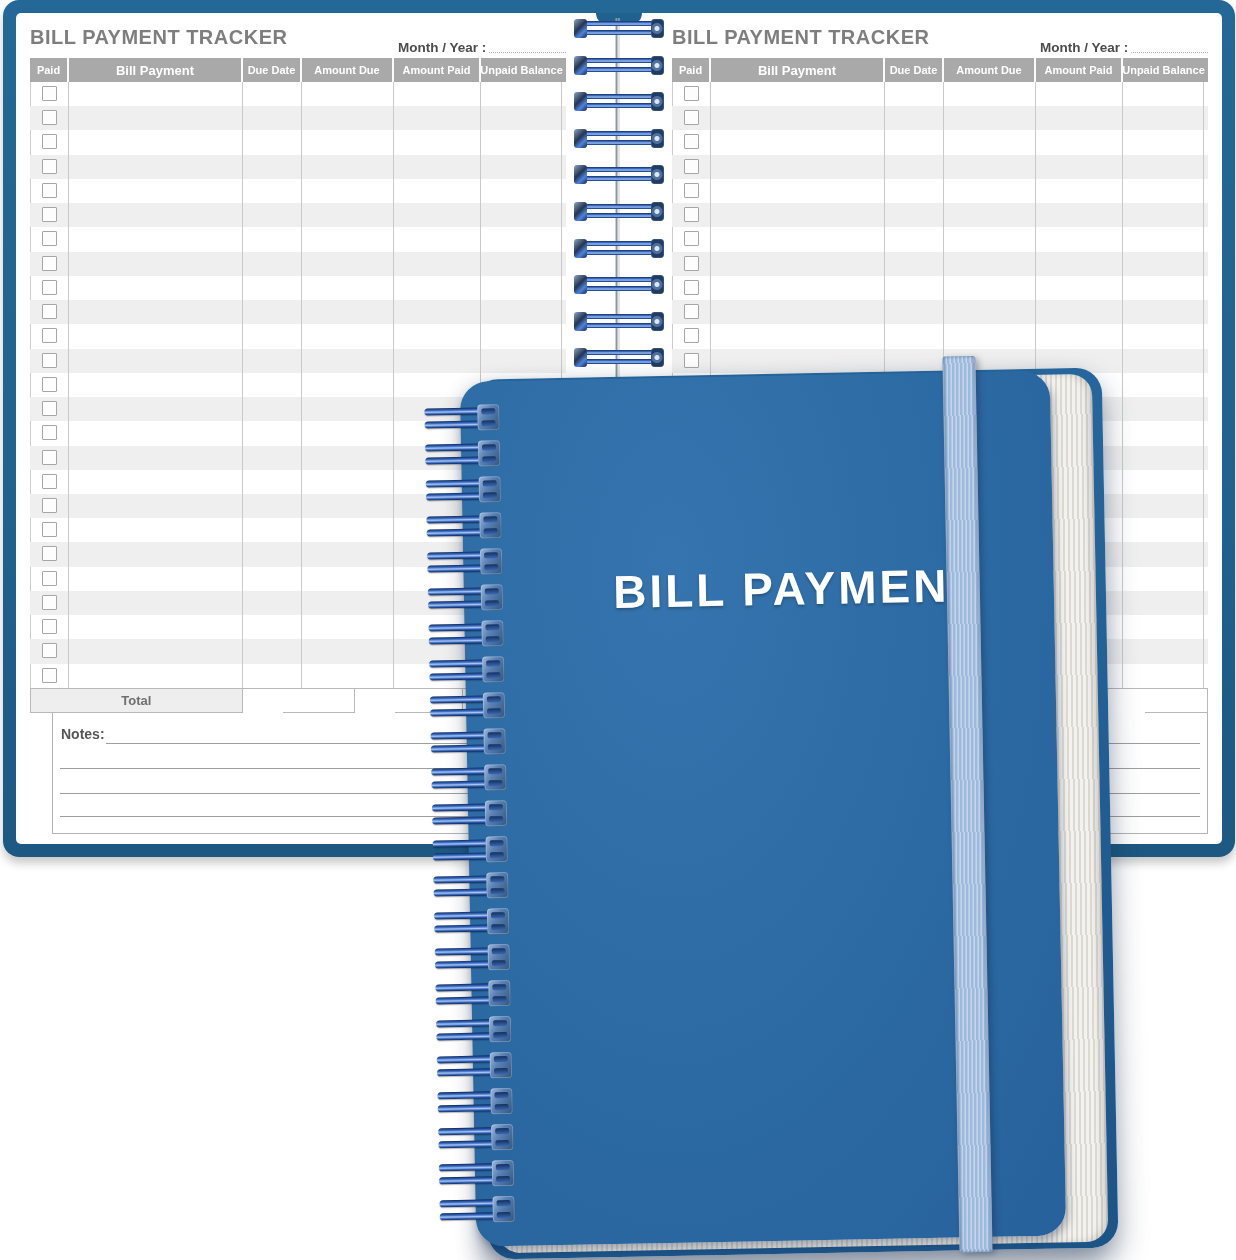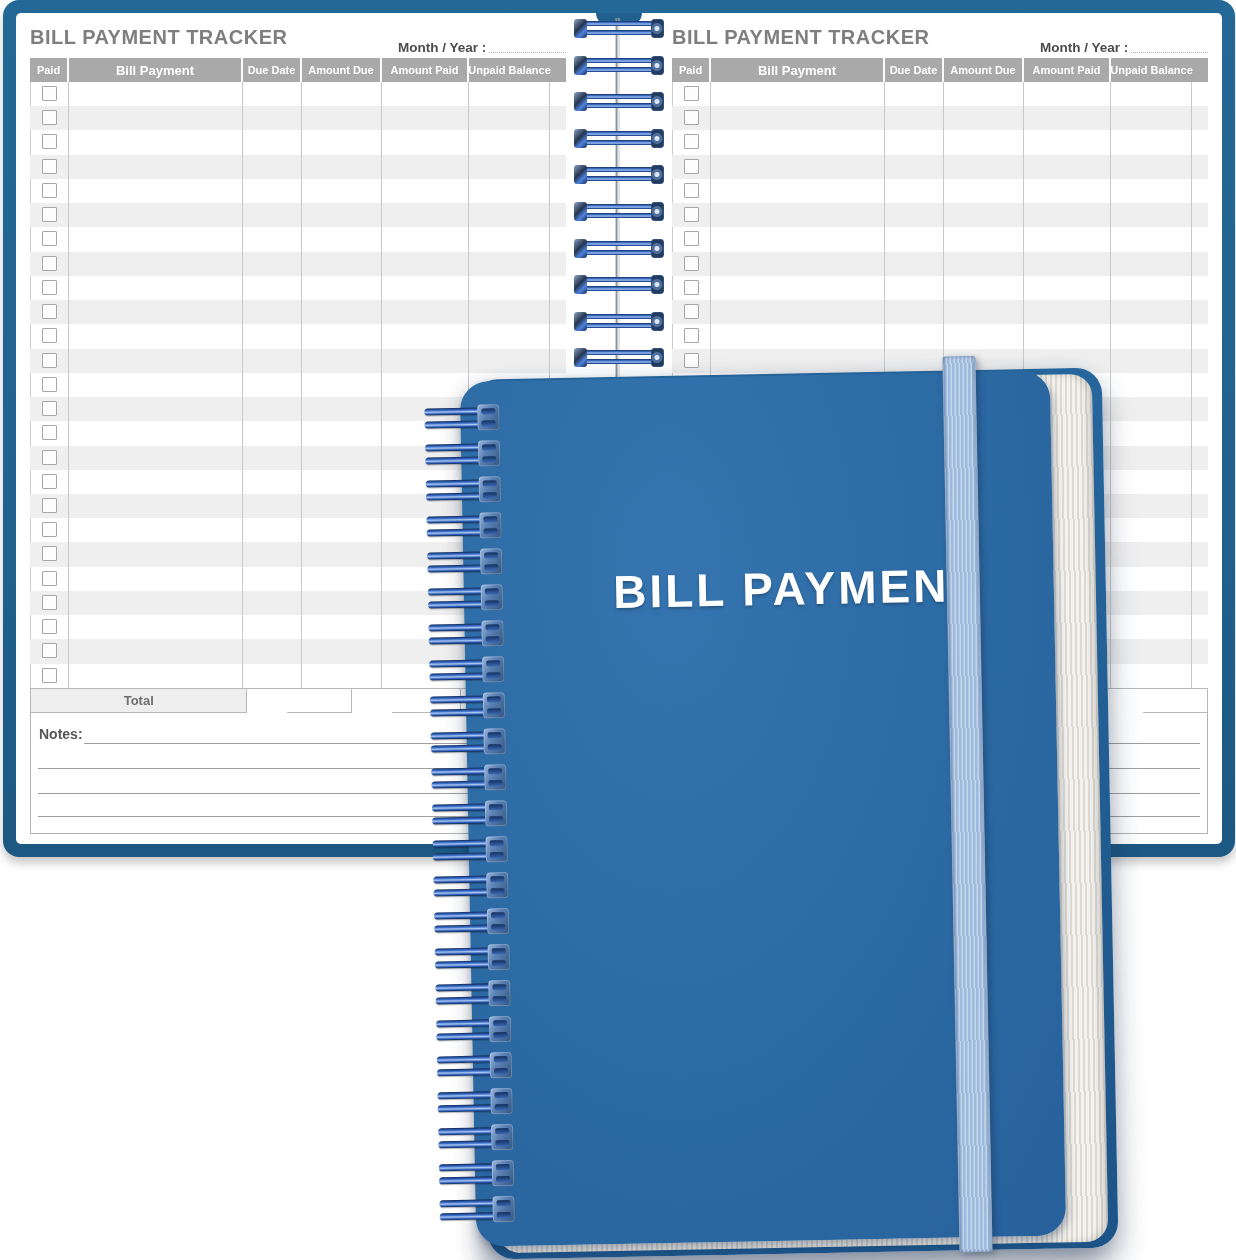--- a/index.html
+++ b/index.html
@@ -31,36 +31,36 @@
   .month-year{position:absolute;top:24px;left:368px;right:0;display:flex;align-items:flex-end;}
   .month-year-label{font-size:13.5px;font-weight:bold;color:#4c4c4c;white-space:nowrap;}
   .month-year-line{flex:1;border-bottom:1px dotted #adadad;height:15px;margin-left:3px;margin-bottom:2px;}
 
   .bill-table{position:absolute;left:0;top:45px;width:536px;}
   .thead{display:flex;height:24px;background:#a9a9a9;}
   .hcell{color:#ffffff;font-weight:bold;font-size:11px;display:flex;align-items:center;
     justify-content:center;border-right:2px solid #fbfbfb;box-sizing:border-box;white-space:nowrap;}
   .hcell:last-child{border-right:none;}
   .hcell.c1{font-size:13px;}
-  .c0{width:39px}.c1{width:174px}.c2{width:59px}.c3{width:80px}.c4{width:87px}.c5{width:81px}
+  .c0{width:39px}.c1{width:174px}.c2{width:59px}.c3{width:92px}.c4{width:87px}.c5{width:81px}
 
   .tbody{box-shadow:inset 1px 0 0 #cccccc;}
   .trow{display:flex;height:24.24px;}
   .trow:nth-child(even){background:#efefef;}
   .tcell{box-sizing:border-box;border-right:1px solid #c9c9c9;}
   .checkbox{width:13px;height:13px;border:1.5px solid #a6a6a6;background:#fdfdfd;display:block;
     margin:4px auto 0;border-radius:1px;}
 
   .total-row{display:flex;height:24px;border-top:1px solid #b9b9b9;gap:40px;}
   .total-label{width:272px;background:#eeeeee;border-left:1px solid #b9b9b9;border-right:1px solid #b9b9b9;
     border-bottom:1px solid #b9b9b9;box-sizing:border-box;display:flex;align-items:center;
     justify-content:center;font-weight:bold;font-size:13px;color:#6f6f6f;}
   .total-cell{box-sizing:border-box;border-right:1px solid #b9b9b9;border-bottom:1px solid #b9b9b9;}
 
-  .notes{position:relative;height:121px;border:1px solid #b3b3b3;border-top:none;box-sizing:border-box;}
+  .notes{position:relative;height:121px;border:1px solid #b3b3b3;border-top:none;box-sizing:border-box;margin-left:22px;}
   .notes-label{position:absolute;left:8px;top:13px;font-size:14px;font-weight:bold;color:#565656;}
   .note-line{position:absolute;height:1px;background:#9e9e9e;left:7px;right:7px;}
   .nl0{top:30px;left:53px;}
   .nl1{top:55px;}
   .nl2{top:80px;}
   .nl3{top:103px;}
 
   
   .center-coils{position:absolute;left:571px;top:18px;width:90px;height:356px;}
   .coil-h{position:absolute;left:0;width:90px;height:21px;}

